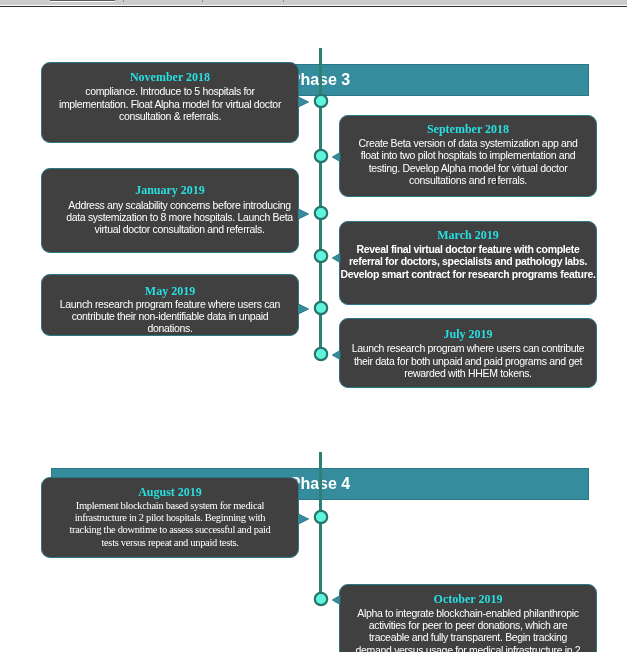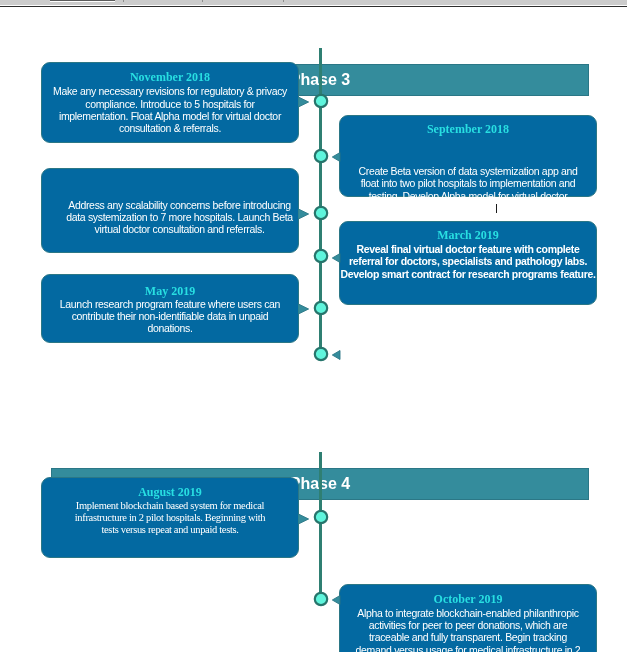--- a/index.html
+++ b/index.html
@@ -24,21 +24,21 @@
             border:1px solid #2b7786;box-sizing:border-box;
             font-family:Liberation Sans, sans-serif;font-weight:bold;font-size:16px;
             display:flex;align-items:center;justify-content:center;
             line-height:1;margin-top:48px;}
 
   .vline{position:absolute;width:3px;background:#2f7f72;}
 
   .node{position:absolute;width:16px;height:16px;}
   .node svg{display:block;}
 
-  .card{position:absolute;background:#0369a1;border-radius:9px;color:#ffffff;
+  .card{position:absolute;background:#404040;border-radius:9px;color:#ffffff;
         border:1px solid #2b7786;box-sizing:border-box;}
   .ttl{position:absolute;left:0;right:0;color:#28dfe2;
        font-family:"Liberation Serif",serif;font-weight:bold;
        font-size:12px;text-align:center;line-height:12px;}
   .bd{position:absolute;left:0;right:0;color:#ffffff;font-size:10.5px;
       letter-spacing:-0.33px;text-align:center;line-height:12.35px;white-space:nowrap;}
   .arrowwrap{position:absolute;}
   .arrowwrap svg{display:block;}
   .caret{display:inline-block;width:1px;height:9px;background:#1b1b1b;
          vertical-align:-1px;margin:0 0px;}
@@ -57,59 +57,59 @@
   </div>
 
 <div class="canvas" id="canvas">
     <div class="phasebar" style="left: 51px; top: 16px; width: 538px; height: 32px;">
       <span>Phase 3</span>
     </div>
     <div class="vline" style="left: 319px; top: 48px; height: 306px;"></div>
     <div class="card" style="left: 41px; top: 62px; width: 258px; height: 81px;">
       <div class="ttl" style="top: 8.3px;">November 2018</div>
       <div class="bd" style="top: 22.2px;">
-        <div>Make any necessary revisions for regulatory &amp; privacy</div>
         <div>compliance. Introduce to 5 hospitals for</div>
         <div>implementation. Float Alpha model for virtual doctor</div>
         <div>consultation &amp; referrals.</div>
       </div>
     </div>
     <div class="arrowwrap" style="top: 95.2px; left: 298px;">
       <svg width="13" height="14" viewBox="0 0 13 14">
         <polygon points="0,1.8 10.6,7 0,12.2" fill="#348c9c" stroke="#2b7786" stroke-width="0.9"></polygon>
       </svg>
     </div>
     <div class="node" style="left: 312.5px; top: 93px;">
       <svg width="16" height="16" viewBox="0 0 16 16">
         <circle cx="8" cy="8" r="6.2" fill="#5ff5dc" stroke="#27756c" stroke-width="2.2"></circle>
       </svg>
     </div>
     <div class="card" style="left: 339px; top: 115px; width: 258px; height: 82px; padding-left: 47px;">
       <div class="ttl" style="top: 7.3px;">September 2018</div>
-      <div class="bd" style="top: 21px; margin-top: 28px;">
+      <div class="bd" style="top: 21px;">
         <div>Create Beta version of data systemization app and</div>
         <div>float into two pilot hospitals to implementation and</div>
         <div>testing. Develop Alpha model for virtual doctor</div>
         <div>consultations and re<span class="caret"></span>ferrals.</div>
       </div>
     </div>
     <div class="arrowwrap" style="top: 149.7px; left: 328px;">
       <svg width="13" height="14" viewBox="0 0 13 14">
         <polygon points="12,2.5 4.3,7 12,11.5" fill="#348c9c" stroke="#2b7786" stroke-width="0.9"></polygon>
       </svg>
     </div>
     <div class="node" style="left: 312.5px; top: 147.5px;">
       <svg width="16" height="16" viewBox="0 0 16 16">
         <circle cx="8" cy="8" r="6.2" fill="#5ff5dc" stroke="#27756c" stroke-width="2.2"></circle>
       </svg>
     </div>
     <div class="card" style="left: 41px; top: 168px; width: 258px; height: 85px;">
+      <div class="ttl" style="top: 15.2px;">January 2019</div>
       <div class="bd" style="top: 29.8px; margin-left: 19px;">
         <div>Address any scalability concerns before introducing</div>
-        <div>data systemization to 7 more hospitals. Launch Beta</div>
+        <div>data systemization to 8 more hospitals. Launch Beta</div>
         <div>virtual doctor consultation and referrals.</div>
       </div>
     </div>
     <div class="arrowwrap" style="top: 207.4px; left: 298px;">
       <svg width="13" height="14" viewBox="0 0 13 14">
         <polygon points="0,1.8 10.6,7 0,12.2" fill="#348c9c" stroke="#2b7786" stroke-width="0.9"></polygon>
       </svg>
     </div>
     <div class="node" style="left: 312.5px; top: 205.2px;">
       <svg width="16" height="16" viewBox="0 0 16 16">
@@ -127,57 +127,66 @@
     <div class="arrowwrap" style="top: 250.6px; left: 328px;">
       <svg width="13" height="14" viewBox="0 0 13 14">
         <polygon points="12,2.5 4.3,7 12,11.5" fill="#348c9c" stroke="#2b7786" stroke-width="0.9"></polygon>
       </svg>
     </div>
     <div class="node" style="left: 312.5px; top: 248.4px;">
       <svg width="16" height="16" viewBox="0 0 16 16">
         <circle cx="8" cy="8" r="6.2" fill="#5ff5dc" stroke="#27756c" stroke-width="2.2"></circle>
       </svg>
     </div>
-    <div class="card" style="left: 41px; top: 274px; width: 258px; height: 69px;">
+    <div class="card" style="left: 41px; top: 274px; width: 258px; height: 62px;">
       <div class="ttl" style="top: 9.7px;">May 2019</div>
       <div class="bd" style="top: 22.8px;">
         <div>Launch research program feature where users can</div>
         <div>contribute their non-identifiable data in unpaid</div>
         <div>donations.</div>
       </div>
     </div>
     <div class="arrowwrap" style="top: 301.7px; left: 298px;">
       <svg width="13" height="14" viewBox="0 0 13 14">
         <polygon points="0,1.8 10.6,7 0,12.2" fill="#348c9c" stroke="#2b7786" stroke-width="0.9"></polygon>
       </svg>
     </div>
     <div class="node" style="left: 312.5px; top: 299.5px;">
       <svg width="16" height="16" viewBox="0 0 16 16">
         <circle cx="8" cy="8" r="6.2" fill="#5ff5dc" stroke="#27756c" stroke-width="2.2"></circle>
       </svg>
+    </div>
+    <div class="card" style="left: 339px; top: 318px; width: 258px; height: 70px;">
+      <div class="ttl" style="top: 9.2px;">July 2019</div>
+      <div class="bd" style="top: 23.4px;">
+        <div>Launch research program where users can contribute</div>
+        <div>their data for both unpaid and paid programs and get</div>
+        <div>rewarded with HHEM tokens.</div>
+      </div>
     </div>
     <div class="arrowwrap" style="top: 347.9px; left: 328px;">
       <svg width="13" height="14" viewBox="0 0 13 14">
         <polygon points="12,2.5 4.3,7 12,11.5" fill="#348c9c" stroke="#2b7786" stroke-width="0.9"></polygon>
       </svg>
     </div>
     <div class="node" style="left: 312.5px; top: 345.7px;">
       <svg width="16" height="16" viewBox="0 0 16 16">
         <circle cx="8" cy="8" r="6.2" fill="#5ff5dc" stroke="#27756c" stroke-width="2.2"></circle>
       </svg>
     </div>
     <div class="phasebar" style="left: 51px; top: 420px; width: 538px; height: 32px;">
       <span>Phase 4</span>
     </div>
     <div class="vline" style="left: 319px; top: 452px; height: 148px;"></div>
     <div class="card" style="left: 41px; top: 477px; width: 258px; height: 81px;">
       <div class="ttl" style="top: 7.5px;">August 2019</div>
       <div class="bd" style="top: 21.5px; font-family: Liberation Serif, serif;">
         <div>Implement blockchain based system for medical</div>
         <div>infrastructure in 2 pilot hospitals. Beginning with</div>
+        <div>tracking the downtime to assess successful and paid</div>
         <div>tests versus repeat and unpaid tests.</div>
       </div>
     </div>
     <div class="arrowwrap" style="top: 511.6px; left: 298px;">
       <svg width="13" height="14" viewBox="0 0 13 14">
         <polygon points="0,1.8 10.6,7 0,12.2" fill="#348c9c" stroke="#2b7786" stroke-width="0.9"></polygon>
       </svg>
     </div>
     <div class="node" style="left: 312.5px; top: 509.4px;">
       <svg width="16" height="16" viewBox="0 0 16 16">

